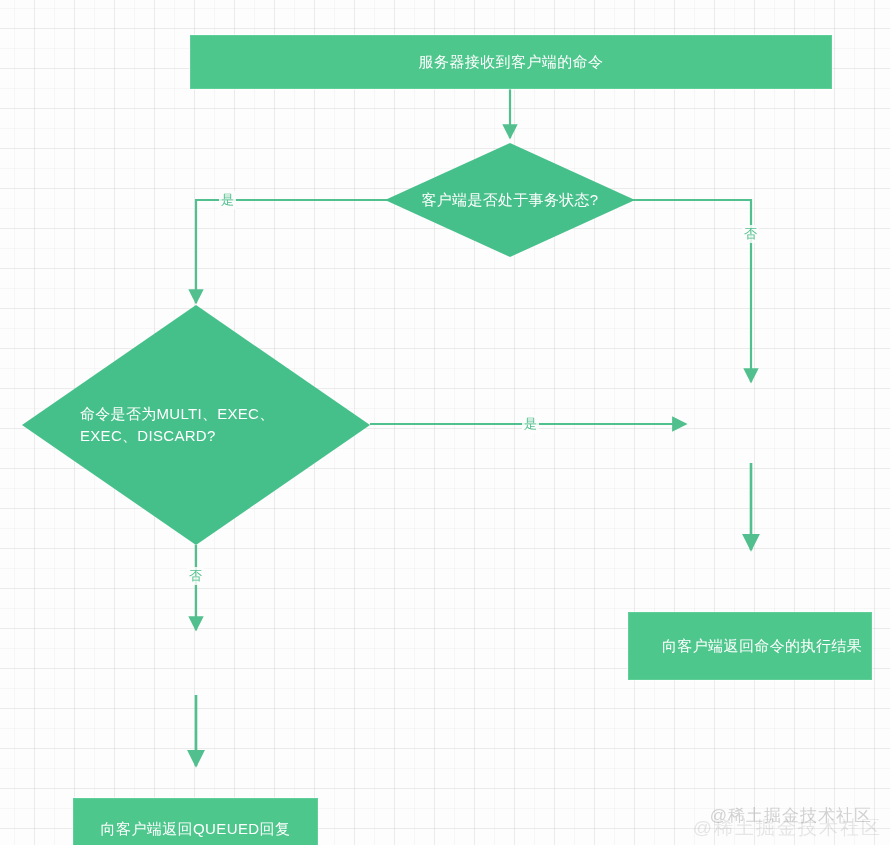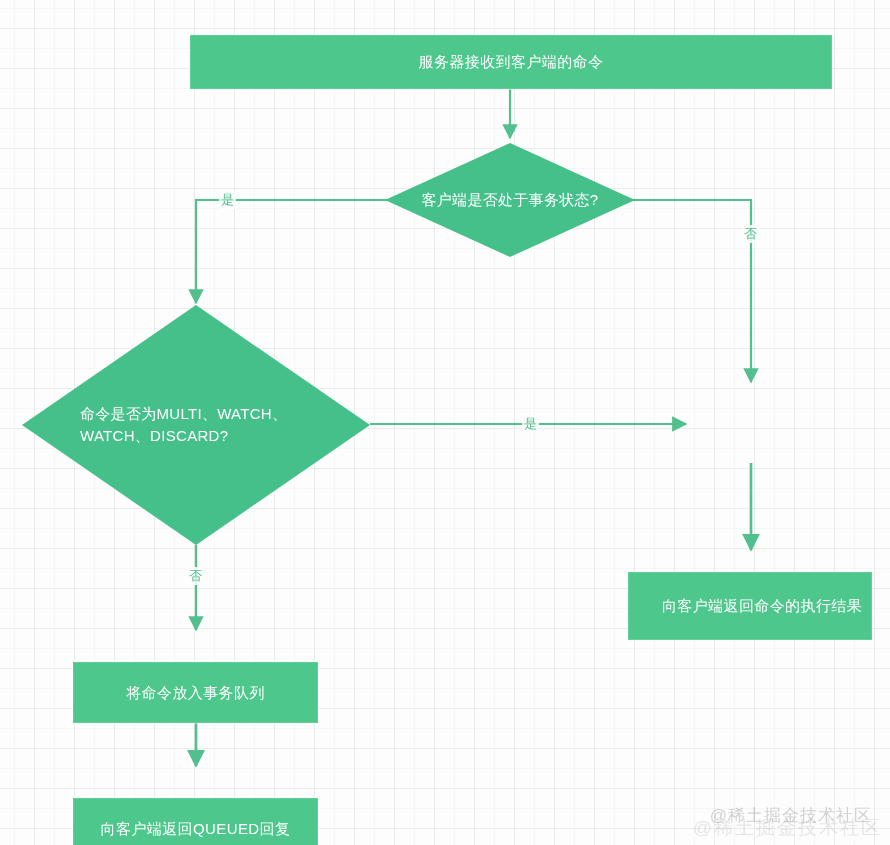--- a/index.html
+++ b/index.html
@@ -160,31 +160,28 @@
     <span>服务器接收到客户端的命令</span>
   </div>
 
   <div class="diamond-wrap" style="left:385px; top:143px; width:250px; height:114px;">
     <div class="diamond-shape"></div>
     <div class="diamond-label">客户端是否处于事务状态?</div>
   </div>
 
   <div class="diamond-wrap" style="left:22px; top:305px; width:348px; height:240px;">
     <div class="diamond-shape"></div>
-    <div class="diamond-label" style="padding:0 58px;">命令是否为MULTI、WATCH、WATCH、DISCARD?</div>
+    <div class="diamond-label" style="padding:0 58px;">命令是否为MULTI、EXEC、EXEC、DISCARD?</div>
   </div>
 
 
-  <div class="node box" style="left:628px; top:544px; width:244px; height:68px;padding-left:24px;">
+  <div class="node box" style="left:628px; top:584px; width:244px; height:68px;padding-left:24px;">
     <span>向客户端返回命令的执行结果</span>
   </div>
 
-  <div class="node box" style="left:73px; top:634px; width:245px; height:61px;">
-    <span>将命令放入事务队列</span>
-  </div>
 
   <div class="node box" style="left:73px; top:770px; width:245px; height:61px;">
     <span>向客户端返回QUEUED回复</span>
   </div>
 
   <div class="edge-label" style="left:219px; top:191px;">是</div>
 
   <div class="edge-label" style="left:742px; top:225px;">否</div>
 
   <div class="edge-label" style="left:522px; top:415px;">是</div>

